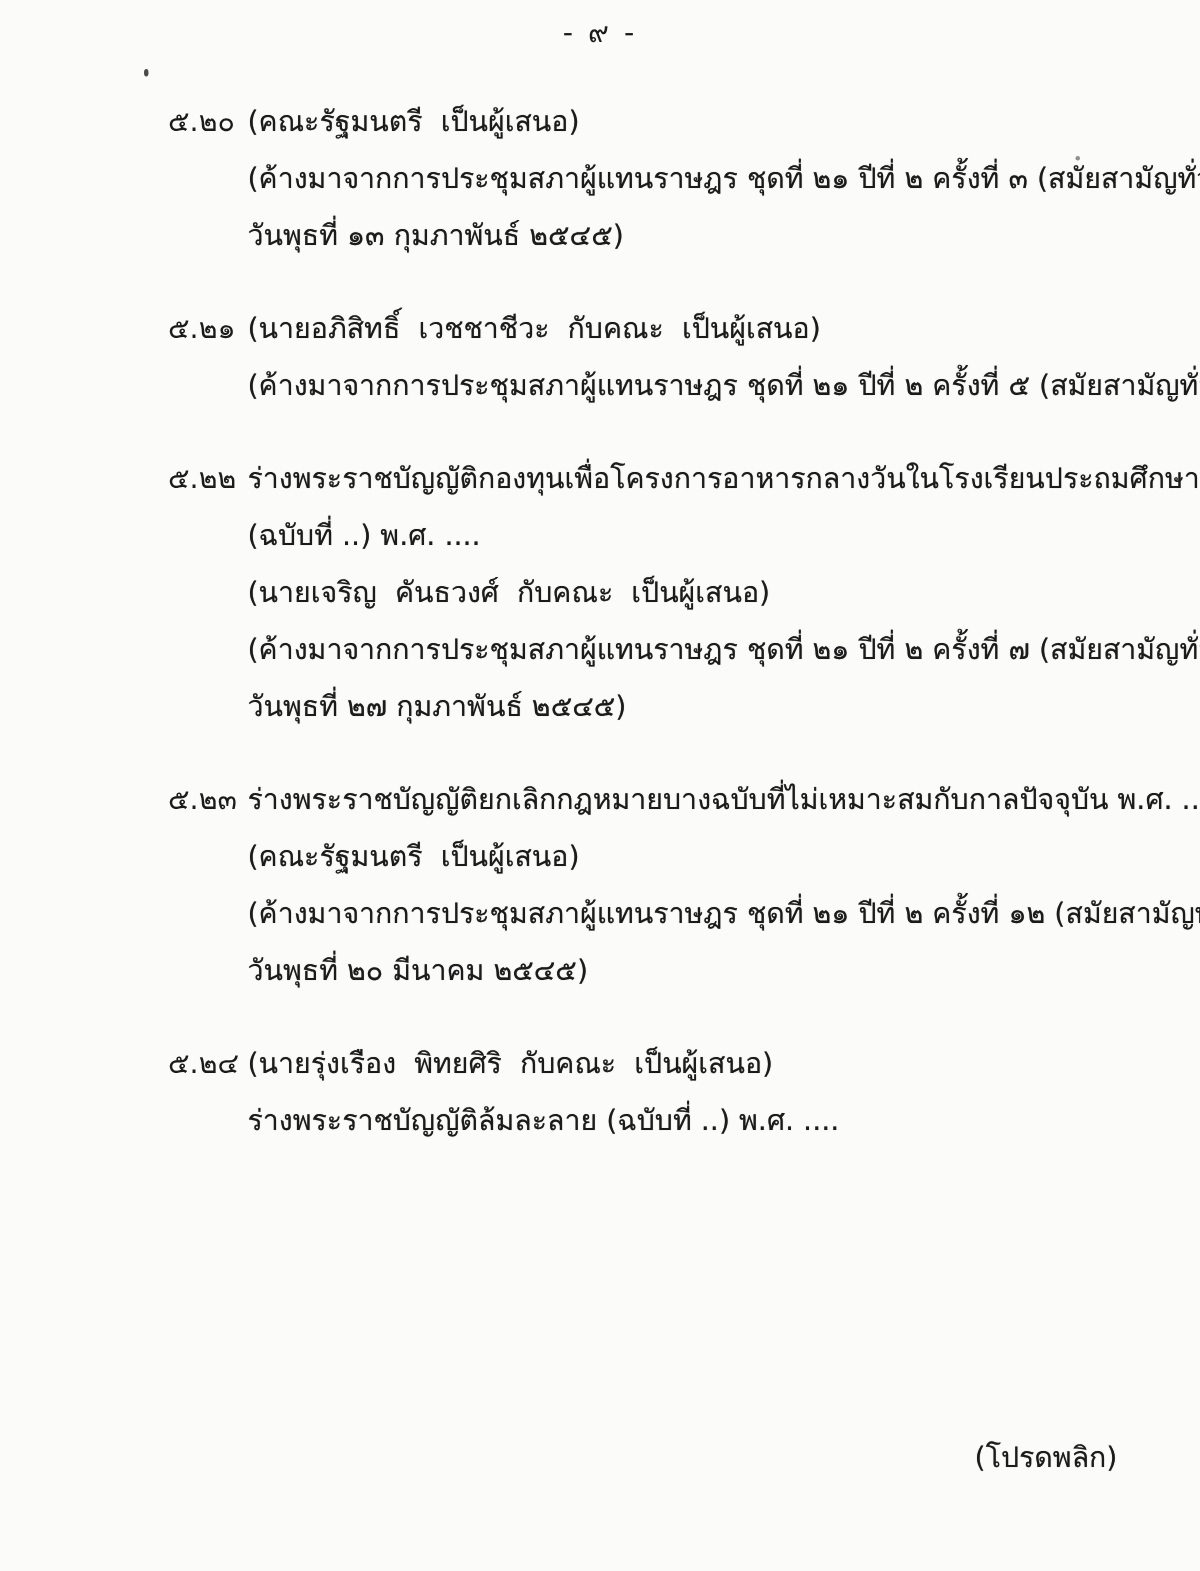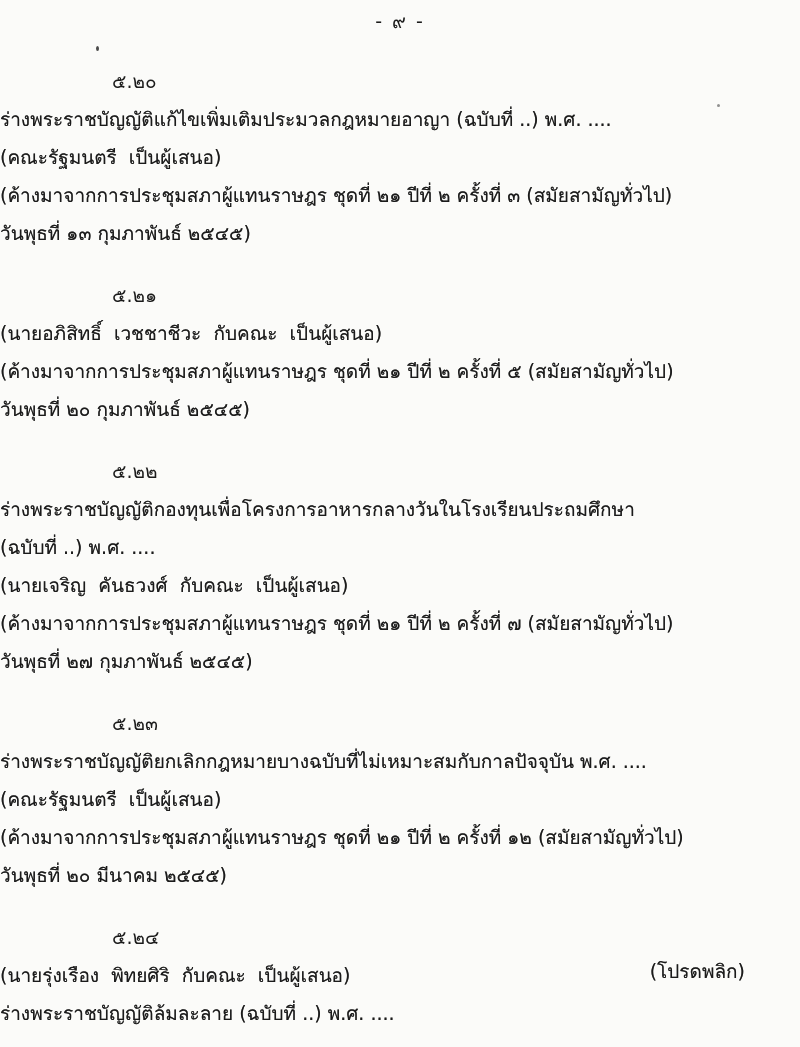--- a/index.html
+++ b/index.html
@@ -18,21 +18,20 @@
     top: 6px; left: 0; right: 0;
     text-align: center;
     font-size: 19px;
     letter-spacing: 2px;
   }
   .doc-list { position: absolute; top: 62px; left: 0; right: 0; }
   .doc-item {
     display: flex;
     align-items: flex-start;
     margin-bottom: 24px;
-    flex-direction: column;
   }
   .doc-item .no {
     flex: none;
     width: 53px;
     margin-left: 112px;
     font-size: 19px;
     line-height: 38px;
     white-space: pre;
   }
   .doc-item .lines { flex: 1; min-width: 0; }
@@ -65,33 +64,31 @@
   <div class="page-number">- ๙ -</div>
 
   <div class="speck speck-1"></div>
   <div class="speck speck-2"></div>
 
   <div class="doc-list">
 
     <div class="doc-item">
       <div class="no">๕.๒๐</div>
       <div class="lines">
-        <div class="line">ร่างพระราชบัญญัติแก้ไขเพิ่มเติมประมวลกฎหมายอาญา (ฉบับที่ ..) พ.ศ. ....</div>
         <div class="line">(คณะรัฐมนตรี  เป็นผู้เสนอ)</div>
         <div class="line">(ค้างมาจากการประชุมสภาผู้แทนราษฎร ชุดที่ ๒๑ ปีที่ ๒ ครั้งที่ ๓ (สมัยสามัญทั่วไป)</div>
         <div class="line">วันพุธที่ ๑๓ กุมภาพันธ์ ๒๕๔๕)</div>
       </div>
     </div>
 
     <div class="doc-item">
       <div class="no">๕.๒๑</div>
       <div class="lines">
         <div class="line">(นายอภิสิทธิ์  เวชชาชีวะ  กับคณะ  เป็นผู้เสนอ)</div>
         <div class="line">(ค้างมาจากการประชุมสภาผู้แทนราษฎร ชุดที่ ๒๑ ปีที่ ๒ ครั้งที่ ๕ (สมัยสามัญทั่วไป)</div>
-        <div class="line">วันพุธที่ ๒๐ กุมภาพันธ์ ๒๕๔๕)</div>
       </div>
     </div>
 
     <div class="doc-item">
       <div class="no">๕.๒๒</div>
       <div class="lines">
         <div class="line">ร่างพระราชบัญญัติกองทุนเพื่อโครงการอาหารกลางวันในโรงเรียนประถมศึกษา</div>
         <div class="line">(ฉบับที่ ..) พ.ศ. ....</div>
         <div class="line">(นายเจริญ  คันธวงศ์  กับคณะ  เป็นผู้เสนอ)</div>
         <div class="line">(ค้างมาจากการประชุมสภาผู้แทนราษฎร ชุดที่ ๒๑ ปีที่ ๒ ครั้งที่ ๗ (สมัยสามัญทั่วไป)</div>

